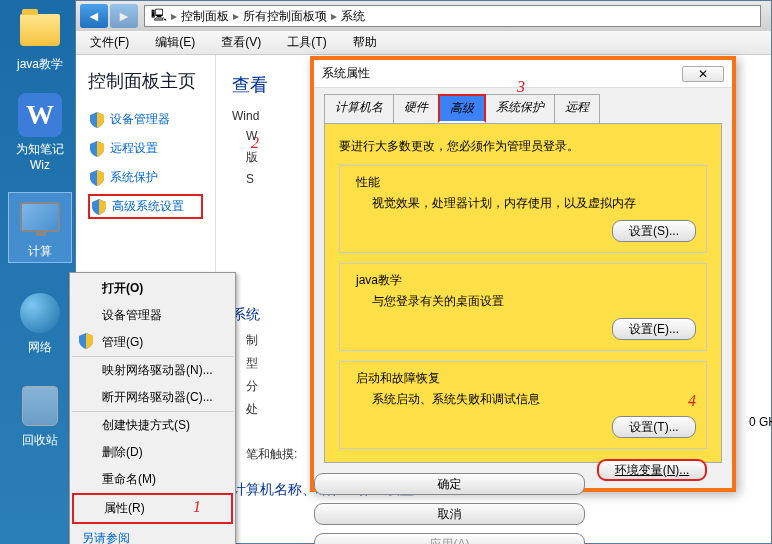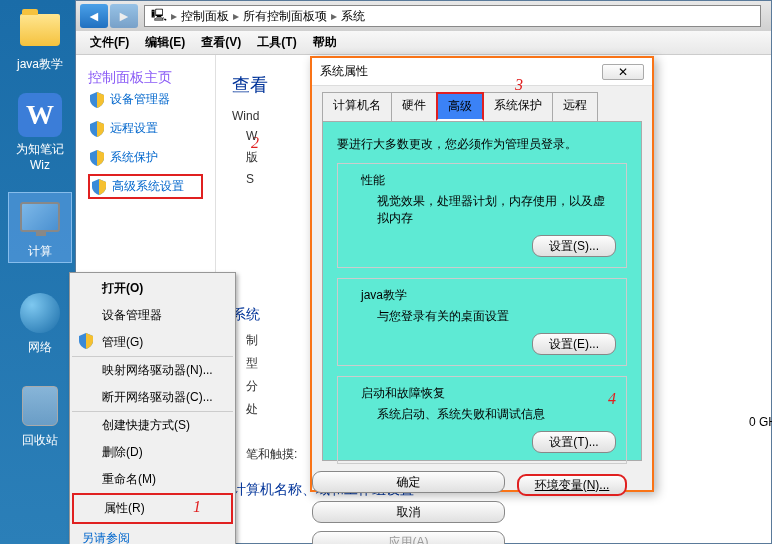--- a/index.html
+++ b/index.html
@@ -19,54 +19,54 @@
 .bin-ic { width: 36px; height: 40px; background: linear-gradient(to bottom, rgba(200,220,240,0.6), rgba(150,180,210,0.6)); border-radius: 4px 4px 6px 6px; border: 1px solid #aaa; }
 
 
 .explorer { position: absolute; left: 75px; top: 0; right: 0; height: 544px; background: #fff; border: 1px solid #5a7a9a; }
 .titlebar { height: 30px; background: linear-gradient(to bottom, #e8e8e8, #d0d0d0); display: flex; align-items: center; padding: 0 4px; }
 .nav-btns { display: flex; gap: 2px; }
 .nav-btn { width: 28px; height: 24px; background: linear-gradient(to bottom, #4aa0e8, #2070c0); border-radius: 3px; display: flex; align-items: center; justify-content: center; color: #fff; font-size: 14px; }
 .nav-btn.disabled { opacity: 0.5; }
 .addr-bar { flex: 1; margin: 0 6px; height: 22px; background: #fff; border: 1px solid #888; display: flex; align-items: center; padding: 0 6px; gap: 4px; }
 .addr-sep { color: #666; }
-.menubar { height: 24px; background: linear-gradient(to bottom, #f8f8f8, #e8e8e8); border-bottom: 1px solid #ccc; display: flex; align-items: center; padding: 0 6px; gap: 0; font-weight: bold; }
+.menubar { height: 24px; background: linear-gradient(to bottom, #f8f8f8, #e8e8e8); border-bottom: 1px solid #ccc; display: flex; align-items: center; padding: 0 6px; gap: 10px; }
 .menubar span { padding: 2px 8px; cursor: pointer; }
 
 .explorer-body { display: flex; height: calc(100% - 54px); }
 .sidebar { width: 140px; background: #fff; padding: 14px 12px; border-right: 1px solid #e0e0e0; }
-.sidebar-title { color: #8b5cf6; font-size: 14px; }
+.sidebar-title { color: #0f172a; font-size: 18px; margin-bottom: 14px; }
 .sidebar-item { display: flex; align-items: center; gap: 6px; padding: 4px 2px; color: #0066cc; cursor: pointer; margin-bottom: 4px; }
 .sidebar-item.boxed { border: 2px solid #e02020; padding: 2px 2px 2px 2px; }
 .shield-ic { width: 14px; height: 16px; }
 
 .content { flex: 1; padding: 18px 16px; position: relative; }
 .content h2 { font-size: 18px; font-weight: normal; color: #003399; margin-bottom: 12px; }
 .content-row { margin-bottom: 6px; color: #333; }
 .section-title { color: #003399; font-size: 14px; margin: 18px 0 8px 0; }
 
 
 .context-menu { position: absolute; left: 69px; top: 272px; width: 167px; background: #f0f0f0; border: 1px solid #979797; box-shadow: 2px 2px 4px rgba(0,0,0,0.3); z-index: 50; padding: 2px; }
 .cm-item { padding: 5px 10px 5px 30px; cursor: pointer; position: relative; }
 .cm-item.visual-sep { border-top: 1px solid #ccc; }
 .cm-item.boxed { border: 2px solid #e02020; }
 .cm-icon { position: absolute; left: 6px; top: 4px; width: 16px; height: 16px; }
 .ann-red { color: #e02020; font-size: 16px; position: absolute; font-family: "Times New Roman", serif; font-style: italic; }
 .related-label { color: #0066cc; padding: 6px 10px 2px 10px; }
 
 
-.dialog { position: absolute; left: 310px; top: 56px; width: 344px; height: 436px; background: #f0f0f0; border: 2px solid #f97316; box-shadow: 3px 3px 10px rgba(0,0,0,0.3); z-index: 60; }
+.dialog { position: absolute; left: 310px; top: 56px; width: 426px; height: 436px; background: #f0f0f0; border: 4px solid #f97316; box-shadow: 3px 3px 10px rgba(0,0,0,0.3); z-index: 60; }
 .dialog-title { height: 28px; background: #fff; border-bottom: 1px solid #ddd; display: flex; align-items: center; justify-content: space-between; padding: 0 8px; }
 .dlg-close { width: 42px; height: 16px; border: 1px solid #aaa; border-radius: 2px; display: flex; align-items: center; justify-content: center; font-size: 11px; background: linear-gradient(to bottom, #fdfdfd, #e8e8e8); }
 .tabstrip { display: flex; padding: 6px 10px 0 10px; background: #f0f0f0; position: relative; }
-.tab { padding: 4px 10px; background: #f0f0f0; border: 1px solid #aaa; border-bottom: none; margin-right: -1px; cursor: pointer; position: relative; }
+.tab { padding: 4px 10px; background: #f0f0f0; border: 1px solid #aaa; border-bottom: none; margin-right: -1px; cursor: pointer; position: relative; font-style: italic; }
 .tab.active { background: #3b82f6; border: 2px solid #e02020; border-bottom: 2px solid #fff; z-index: 2; }
-.dialog-body { background: #5eead4; margin: 0 10px 10px 10px; border: 1px solid #aaa; padding: 14px 14px; height: 340px; position: relative; }
+.dialog-body { background: #fde047; margin: 0 10px 10px 10px; border: 1px solid #aaa; padding: 14px 14px; height: 340px; position: relative; }
 .dlg-note { margin-bottom: 10px; }
-.fieldset { border: 1px solid #ccc; padding: 8px 10px 10px 23px; margin-bottom: 10px; position: relative; }
+.fieldset { border: 1px solid #ccc; padding: 8px 10px 10px 16px; margin-bottom: 10px; position: relative; }
 .fieldset .legend { color: #000; margin-bottom: 4px; }
 .fieldset .desc { color: #000; margin-bottom: 8px; margin-left: 16px; }
 .win-btn { min-width: 84px; height: 22px; background: linear-gradient(to bottom, #fdfdfd, #e0e0e0); border: 1px solid #888; border-radius: 9px; padding: 0 8px; cursor: pointer; float: right; }
 .win-btn.boxed { border: 2px solid #e02020; }
 .dialog-footer { display: flex; justify-content: flex-end; gap: 8px; padding: 0 12px 10px 0; flex-direction: column; }
 .clearfix::after { content: ''; display: block; clear: both; }
 </style>
 </head>
 <body>
 

